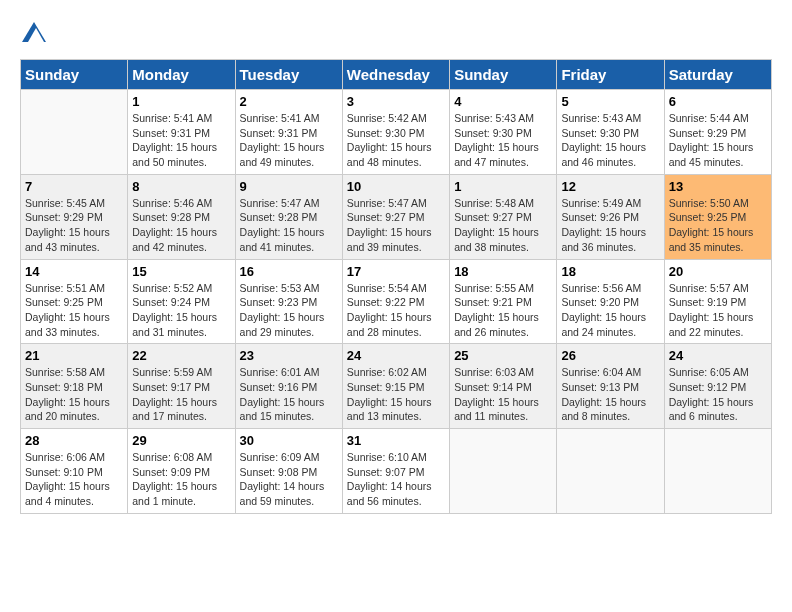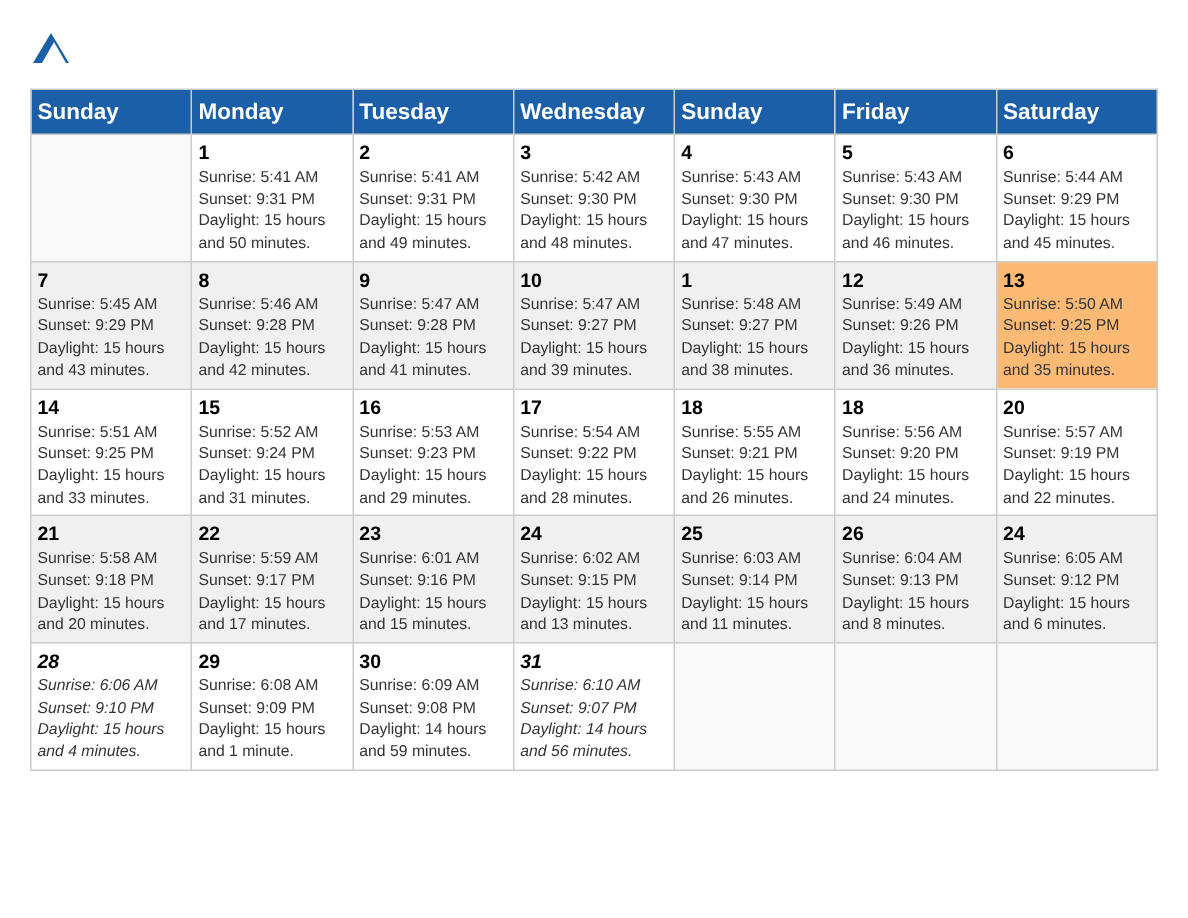--- a/index.html
+++ b/index.html
@@ -236,33 +236,33 @@
         <td style="background-color: rgb(240, 240, 240);">
           <span class="day-number">26</span>
           <div class="day-info">Sunrise: 6:04 AM<br>Sunset: 9:13 PM<br>Daylight: 15 hours and 8 minutes.</div>
         </td>
         <td style="background-color: rgb(240, 240, 240);">
           <span class="day-number">24</span>
           <div class="day-info">Sunrise: 6:05 AM<br>Sunset: 9:12 PM<br>Daylight: 15 hours and 6 minutes.</div>
         </td>
       </tr>
       <tr>
-        <td style="background-color: rgb(255, 255, 255); font-style: italic;">
+        <td style="background-color: rgb(255, 255, 255);">
           <span class="day-number">28</span>
           <div class="day-info">Sunrise: 6:06 AM<br>Sunset: 9:10 PM<br>Daylight: 15 hours and 4 minutes.</div>
         </td>
         <td style="background-color: rgb(255, 255, 255);">
           <span class="day-number">29</span>
           <div class="day-info">Sunrise: 6:08 AM<br>Sunset: 9:09 PM<br>Daylight: 15 hours and 1 minute.</div>
         </td>
         <td style="background-color: rgb(255, 255, 255); margin-top: 36px;">
           <span class="day-number">30</span>
           <div class="day-info">Sunrise: 6:09 AM<br>Sunset: 9:08 PM<br>Daylight: 14 hours and 59 minutes.</div>
         </td>
-        <td style="background-color: rgb(255, 255, 255); font-style: italic;">
+        <td style="background-color: rgb(255, 255, 255);">
           <span class="day-number">31</span>
           <div class="day-info">Sunrise: 6:10 AM<br>Sunset: 9:07 PM<br>Daylight: 14 hours and 56 minutes.</div>
         </td>
         <td class="empty-cell" style="background-color: rgb(249, 249, 249);"></td>
         <td class="empty-cell" style="background-color: rgb(249, 249, 249);"></td>
         <td class="empty-cell" style="background-color: rgb(249, 249, 249);"></td>
       </tr>
     </tbody>
 </table>
 

